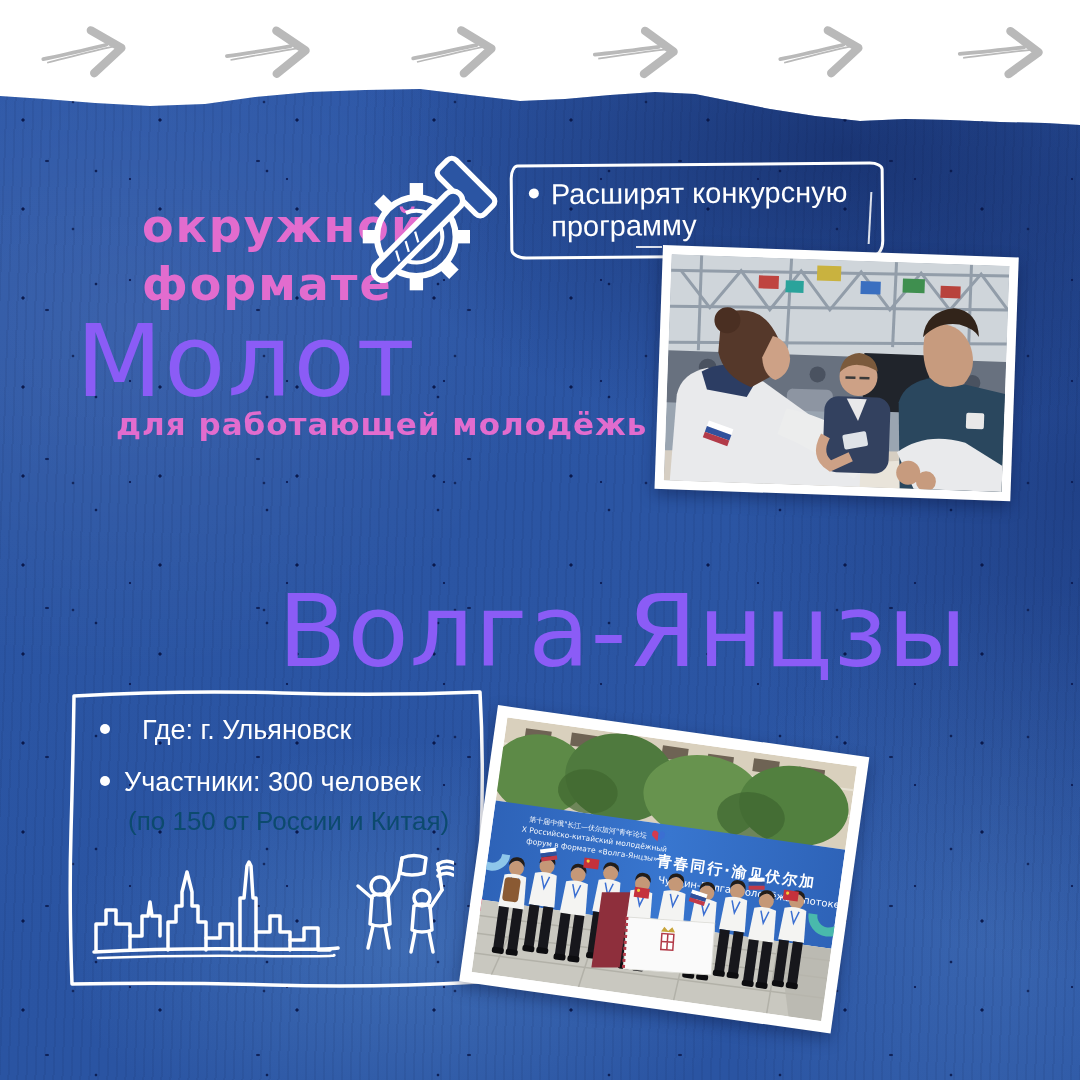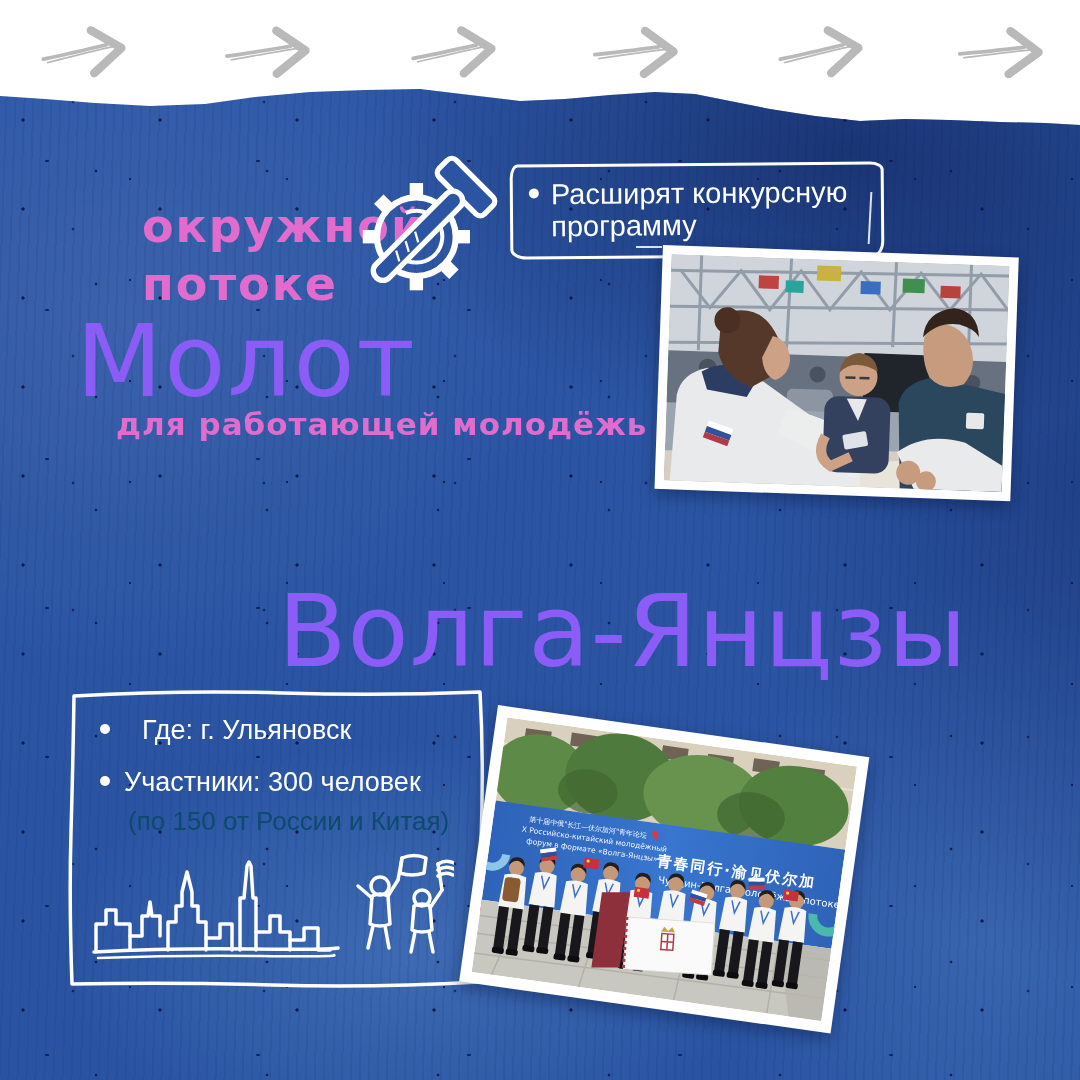--- a/index.html
+++ b/index.html
@@ -104,21 +104,21 @@
       <use href="#arr"></use>
     </svg>
   <svg class="arrow" style="left:955px;transform:rotate(5deg)" viewBox="0 0 100 60">
       <use href="#arr"></use>
     </svg>
 
   <div class="bg"></div>
 
   <div class="pink-eyebrow" style="left:94px;top:198px;margin-left:48px;">
     <div>окружной</div>
-    <div>потоке</div>
+    <div>формате</div>
   </div>
   <div id="title1" class="big-title">Молот</div>
   <div id="subtitle1">для работающей молодёжь</div>
 
   <svg class="sketch" style="left:352px;top:148px;width:152px;height:172px;z-index:3" viewBox="0 0 170 190">
     <g stroke="#fff" fill="none">
       <g stroke-width="15" stroke-linecap="butt">
         <path d="M116,98 L132,98"></path>
           <path d="M103,129 L114,140"></path>
           <path d="M72,142 L72,158"></path>

